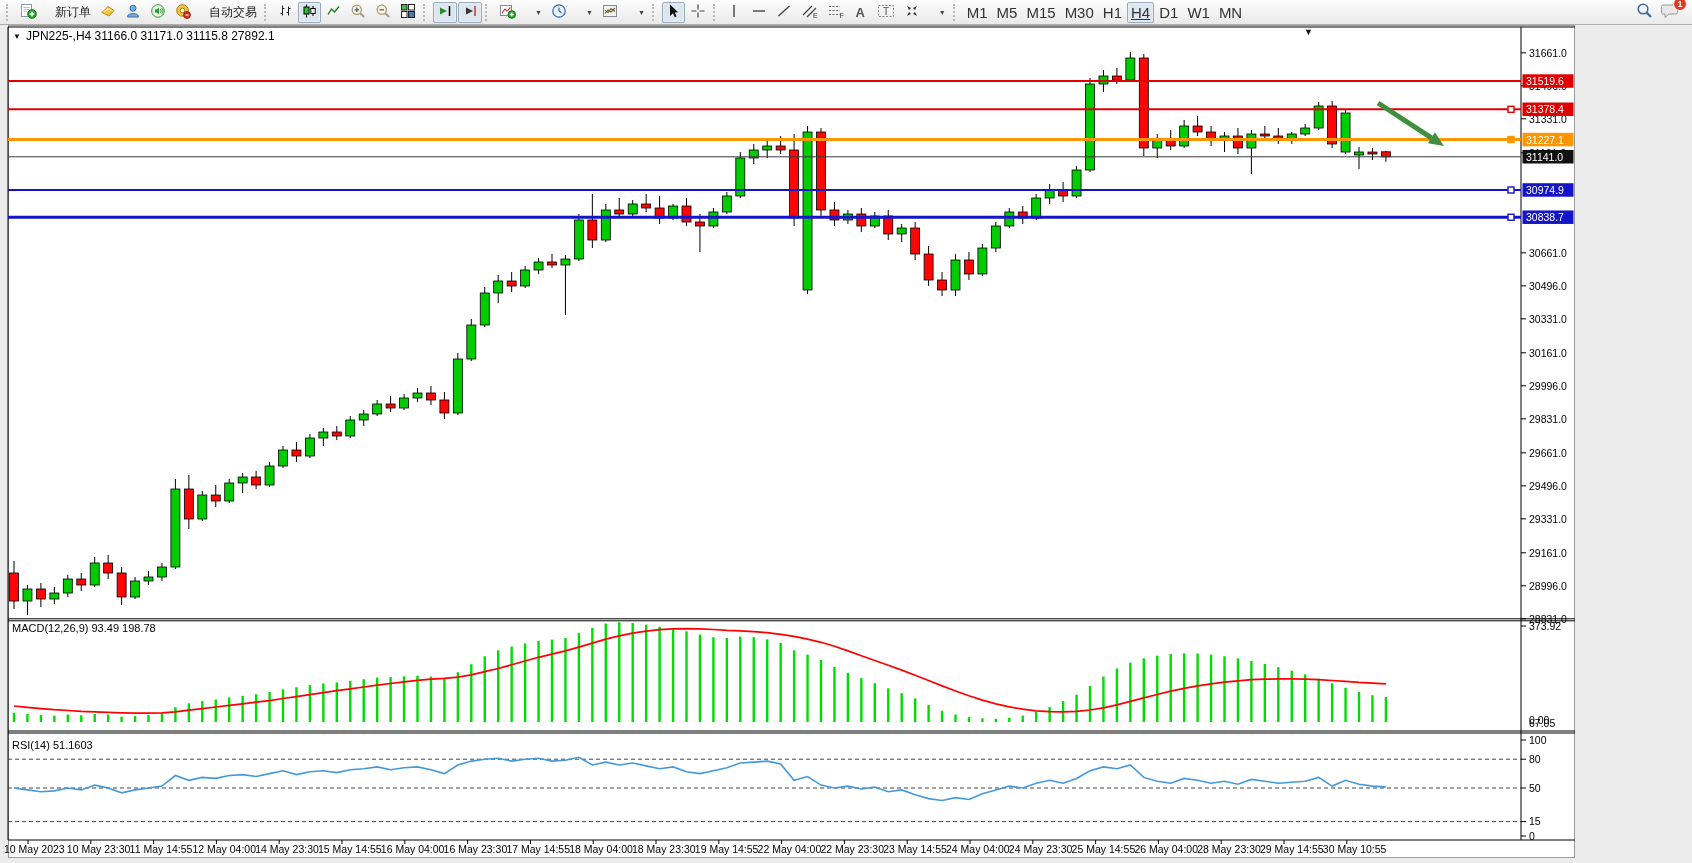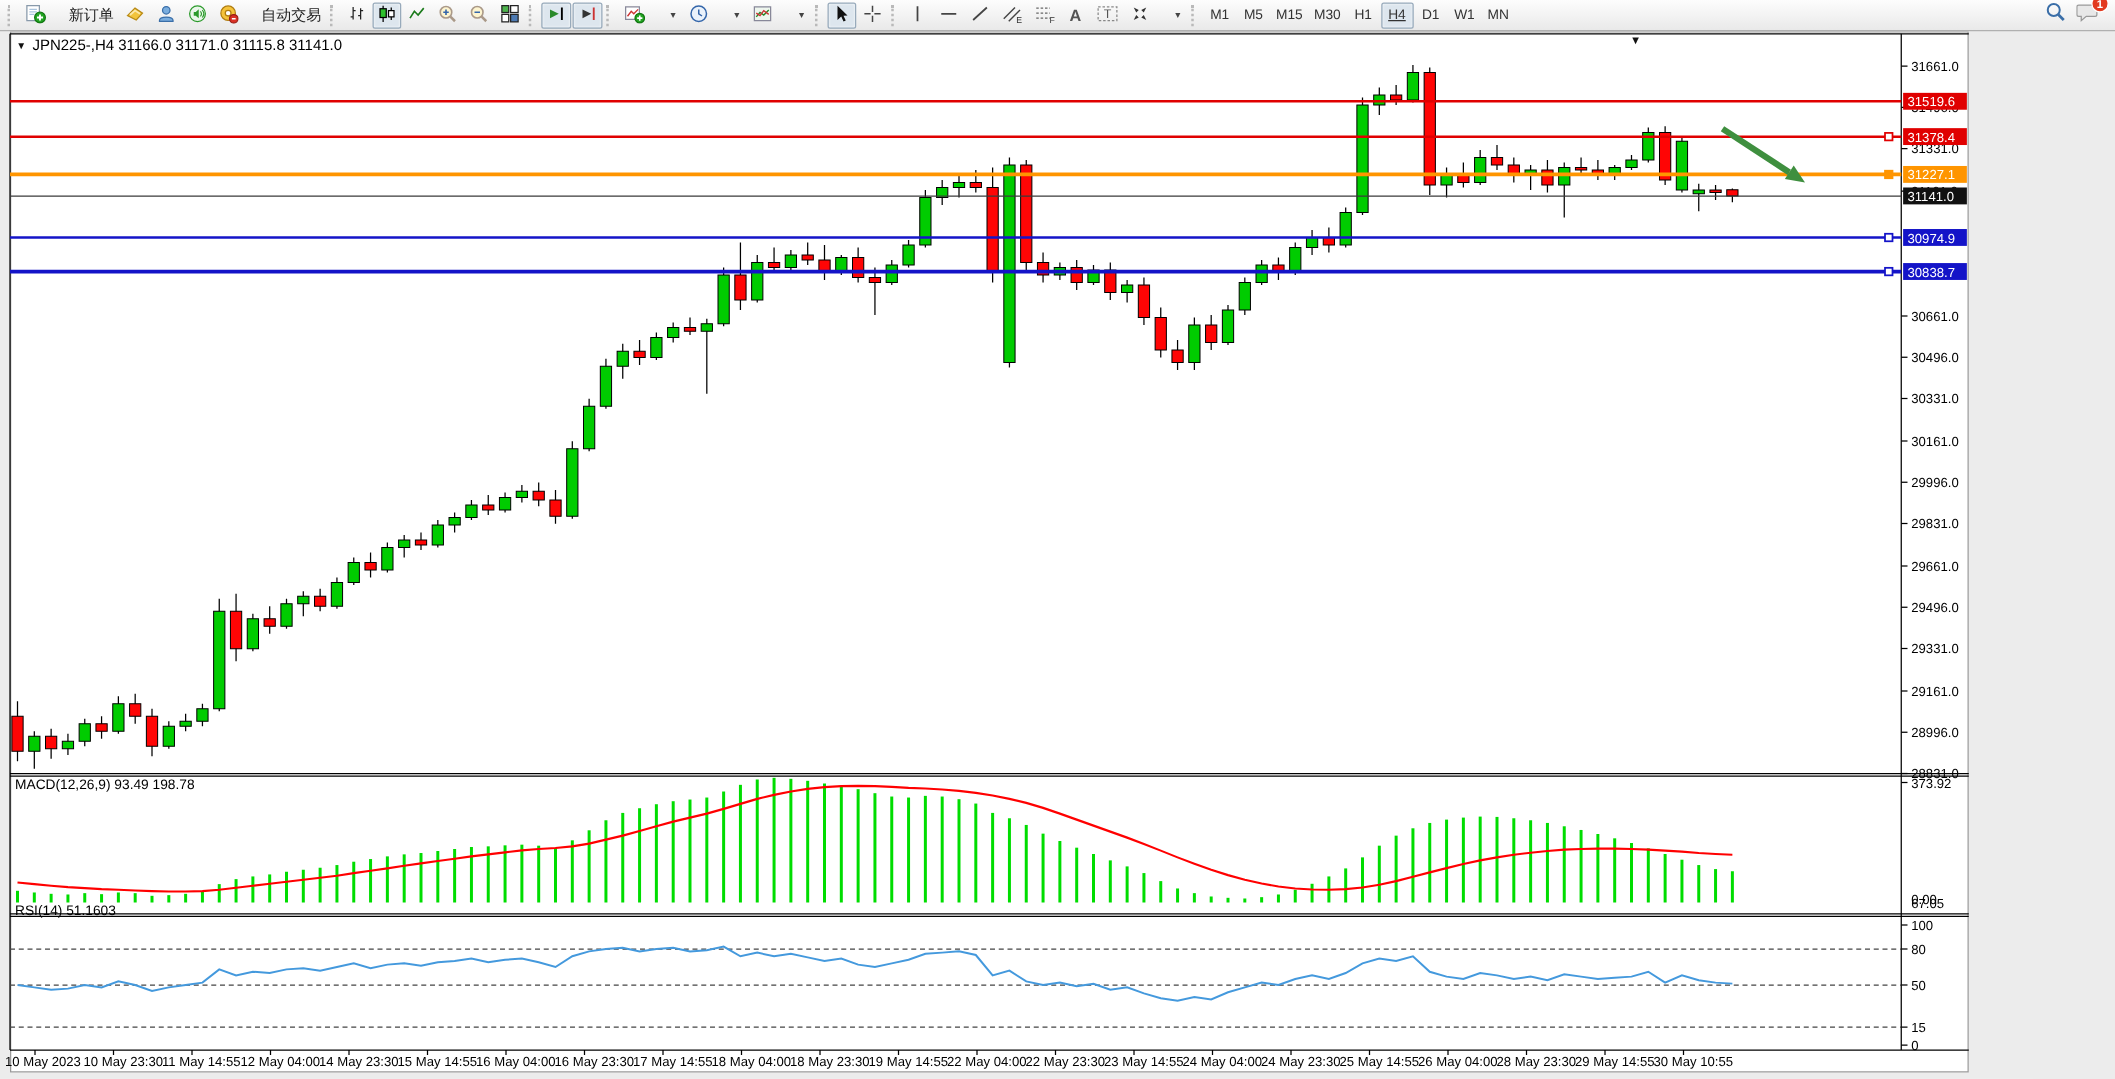--- a/index.html
+++ b/index.html
@@ -8,35 +8,35 @@
   
   .toolbar { position:absolute; top:0; left:0; width:1692px; height:25px;
     background:linear-gradient(#fdfdfd,#e9e9e9); border-bottom:1px solid #b0b0b0;
     display:flex; align-items:center; padding:0 4px; gap:1px; }
   .grip { width:5px; height:17px; border-left:2px dotted #b9b9b9; margin:0 4px 0 2px; }
   .tb-btn { height:21px; min-width:23px; display:flex; align-items:center; justify-content:center;
     gap:18px; padding:0 3px; border:1px solid transparent; border-radius:2px;
     font-size:12px; color:#222; background:transparent; cursor:default; }
   .tb-btn.pressed { background:#dde6ee; border-color:#98aabb; box-shadow:inset 0 0 2px #fff;text-decoration:underline; }
   .tb-btn .caret { font-size:7px; color:#444; margin-left:1px; }
-  .tb-btn.tf { font-size:11px; min-width:26px; color:#333; }
+  .tb-btn.tf { font-size:15px; min-width:26px; color:#333; }
   .tb-right { margin-left:auto; display:flex; align-items:center; gap:8px; padding-right:8px; }
   .chat-wrap { position:relative; }
   .badge { position:absolute; top:-5px; right:-7px; width:14px; height:14px; border-radius:50%;
     background:#e23a1f; color:#fff; font-size:9px; font-weight:bold; display:flex;
     align-items:center; justify-content:center; border:1px solid #fff; }
   
   .chart-area { position:absolute; top:25px; left:0; width:1692px; height:838px; }
   #chart-svg { position:absolute; top:0; left:0; }
   .overlay { position:absolute; color:#000; white-space:nowrap; }
   .chart-title { left:13px; top:4px; font-size:12px; display:flex; align-items:center; gap:5px; }
   .chart-title .menu-marker { font-size:8px; color:#111; }
   .ind-label { font-size:11px; }
   .macd-label { left:12px; top:597px; }
-  .rsi-label { left:12px; top:698px; }
+  .rsi-label { left:12px; top:714px; }
   .chart-corner-marker { left:1304px; top:2px; font-size:9px; color:#111; }
   svg text { font-family:"Liberation Sans", sans-serif; }
 </style>
 </head>
 <body>
 
 <div class="toolbar">
   <div class="grip"></div>
 
   <button class="tb-btn">
@@ -762,18 +762,18 @@
         <text x="1526" y="135.8" font-size="10.5" fill="#fff">31141.0</text>
         <rect x="1522.5" y="158.2199999999997" width="51" height="13.5" fill="#1414C8"></rect>
         <text x="1526" y="169.0199999999997" font-size="10.5" fill="#fff">30974.9</text>
         <rect x="1522.5" y="185.45999999999984" width="51" height="13.5" fill="#1414C8"></rect>
         <text x="1526" y="196.25999999999985" font-size="10.5" fill="#fff">30838.7</text>
       </g>
     </svg>
 
   <div class="overlay chart-title">
     <span class="menu-marker">▼</span>
-    <span>JPN225-,H4  31166.0 31171.0 31115.8 31141.0</span>
+    <span>JPN225-,H4  31166.0 31171.0 31115.8 27892.1</span>
   </div>
   <div class="overlay chart-corner-marker">▼</div>
   <div class="overlay ind-label macd-label">MACD(12,26,9) 93.49 198.78</div>
   <div class="overlay ind-label rsi-label">RSI(14) 51.1603</div>
 </div>
 
 </body></html>

